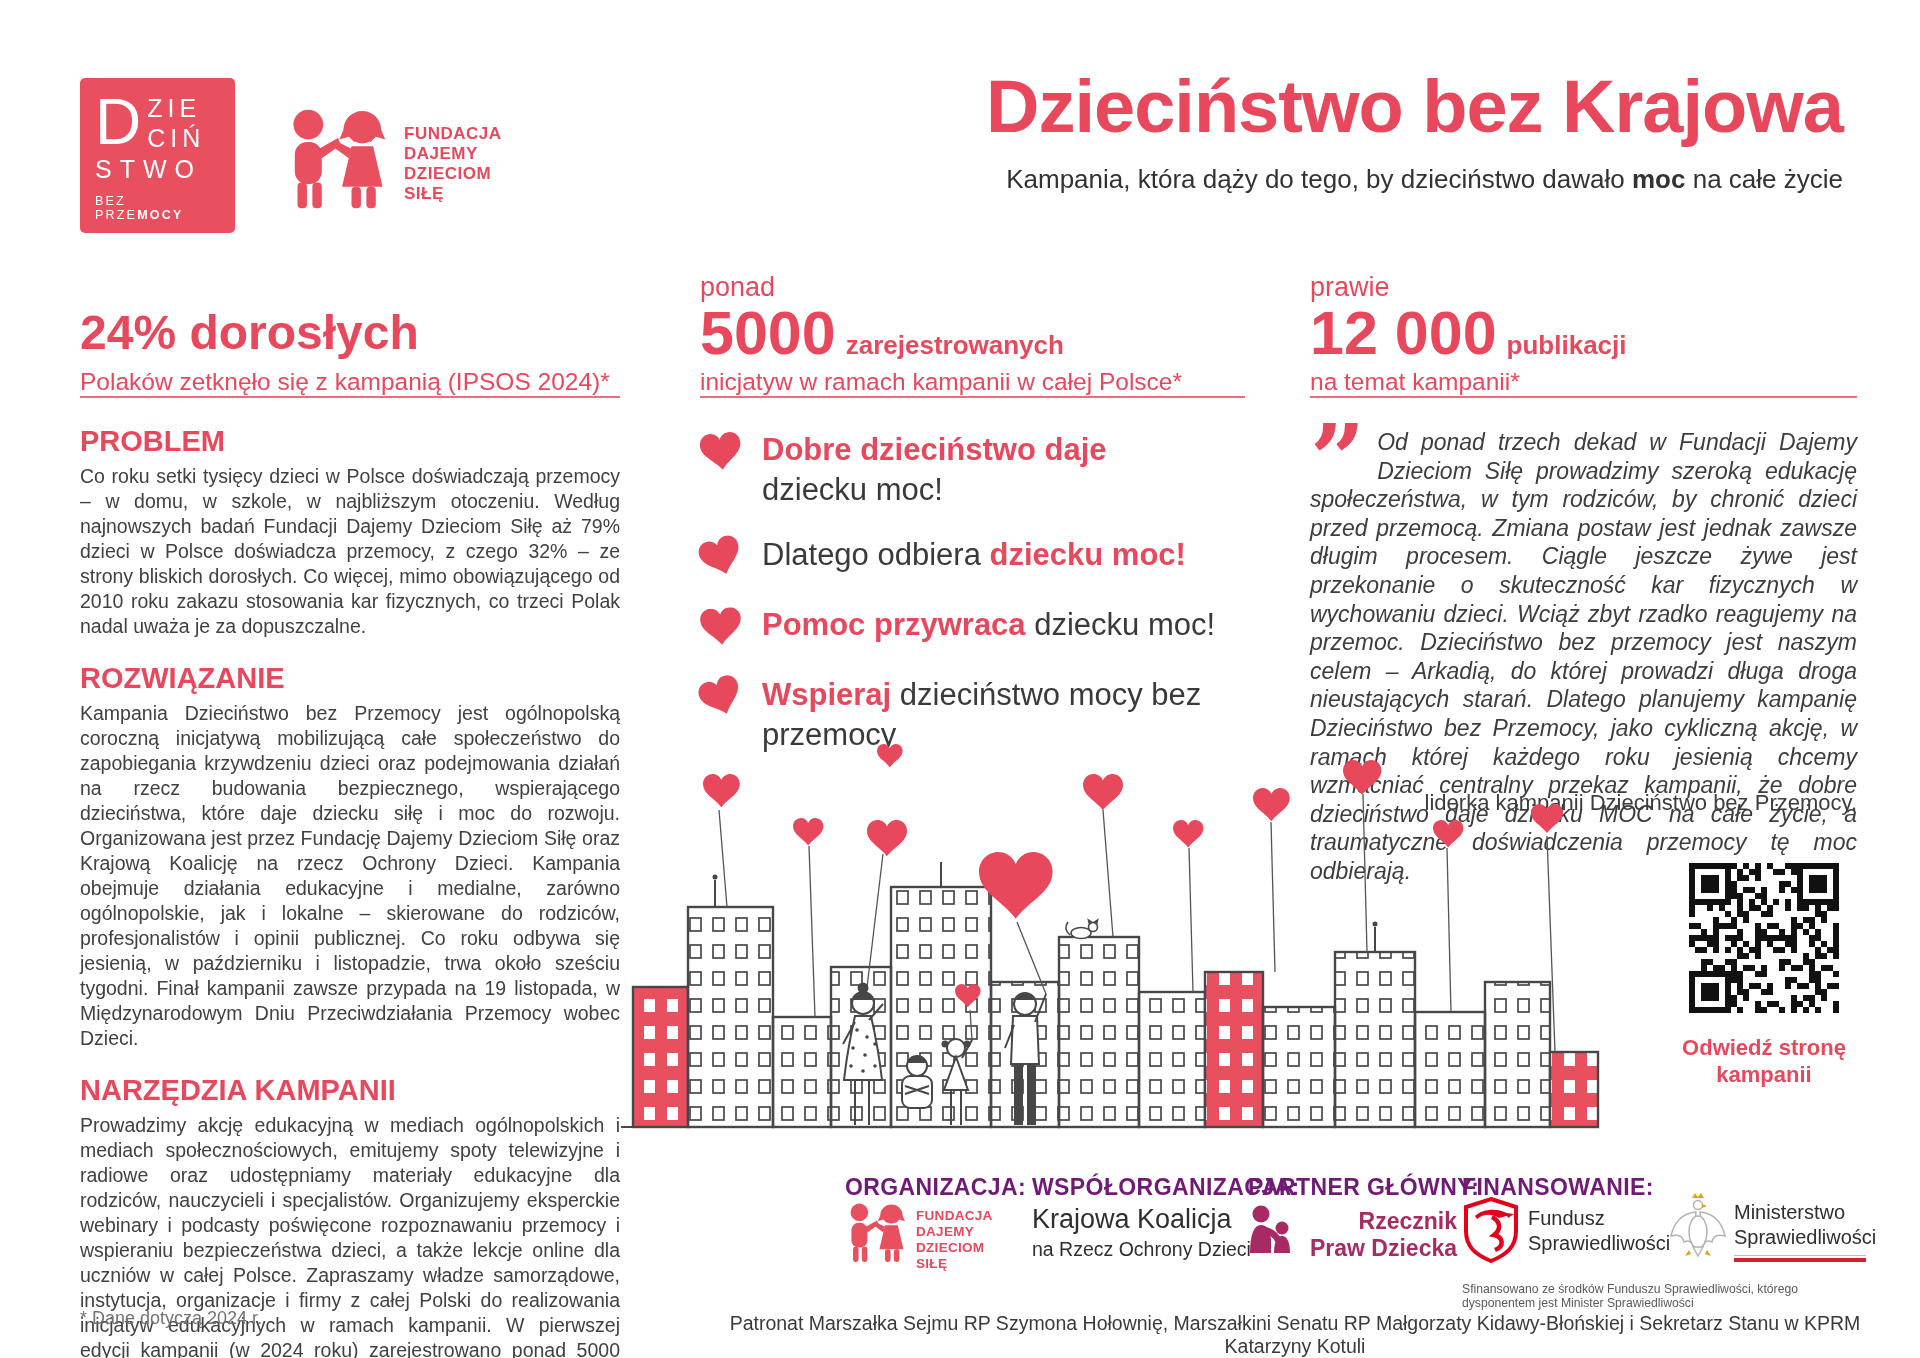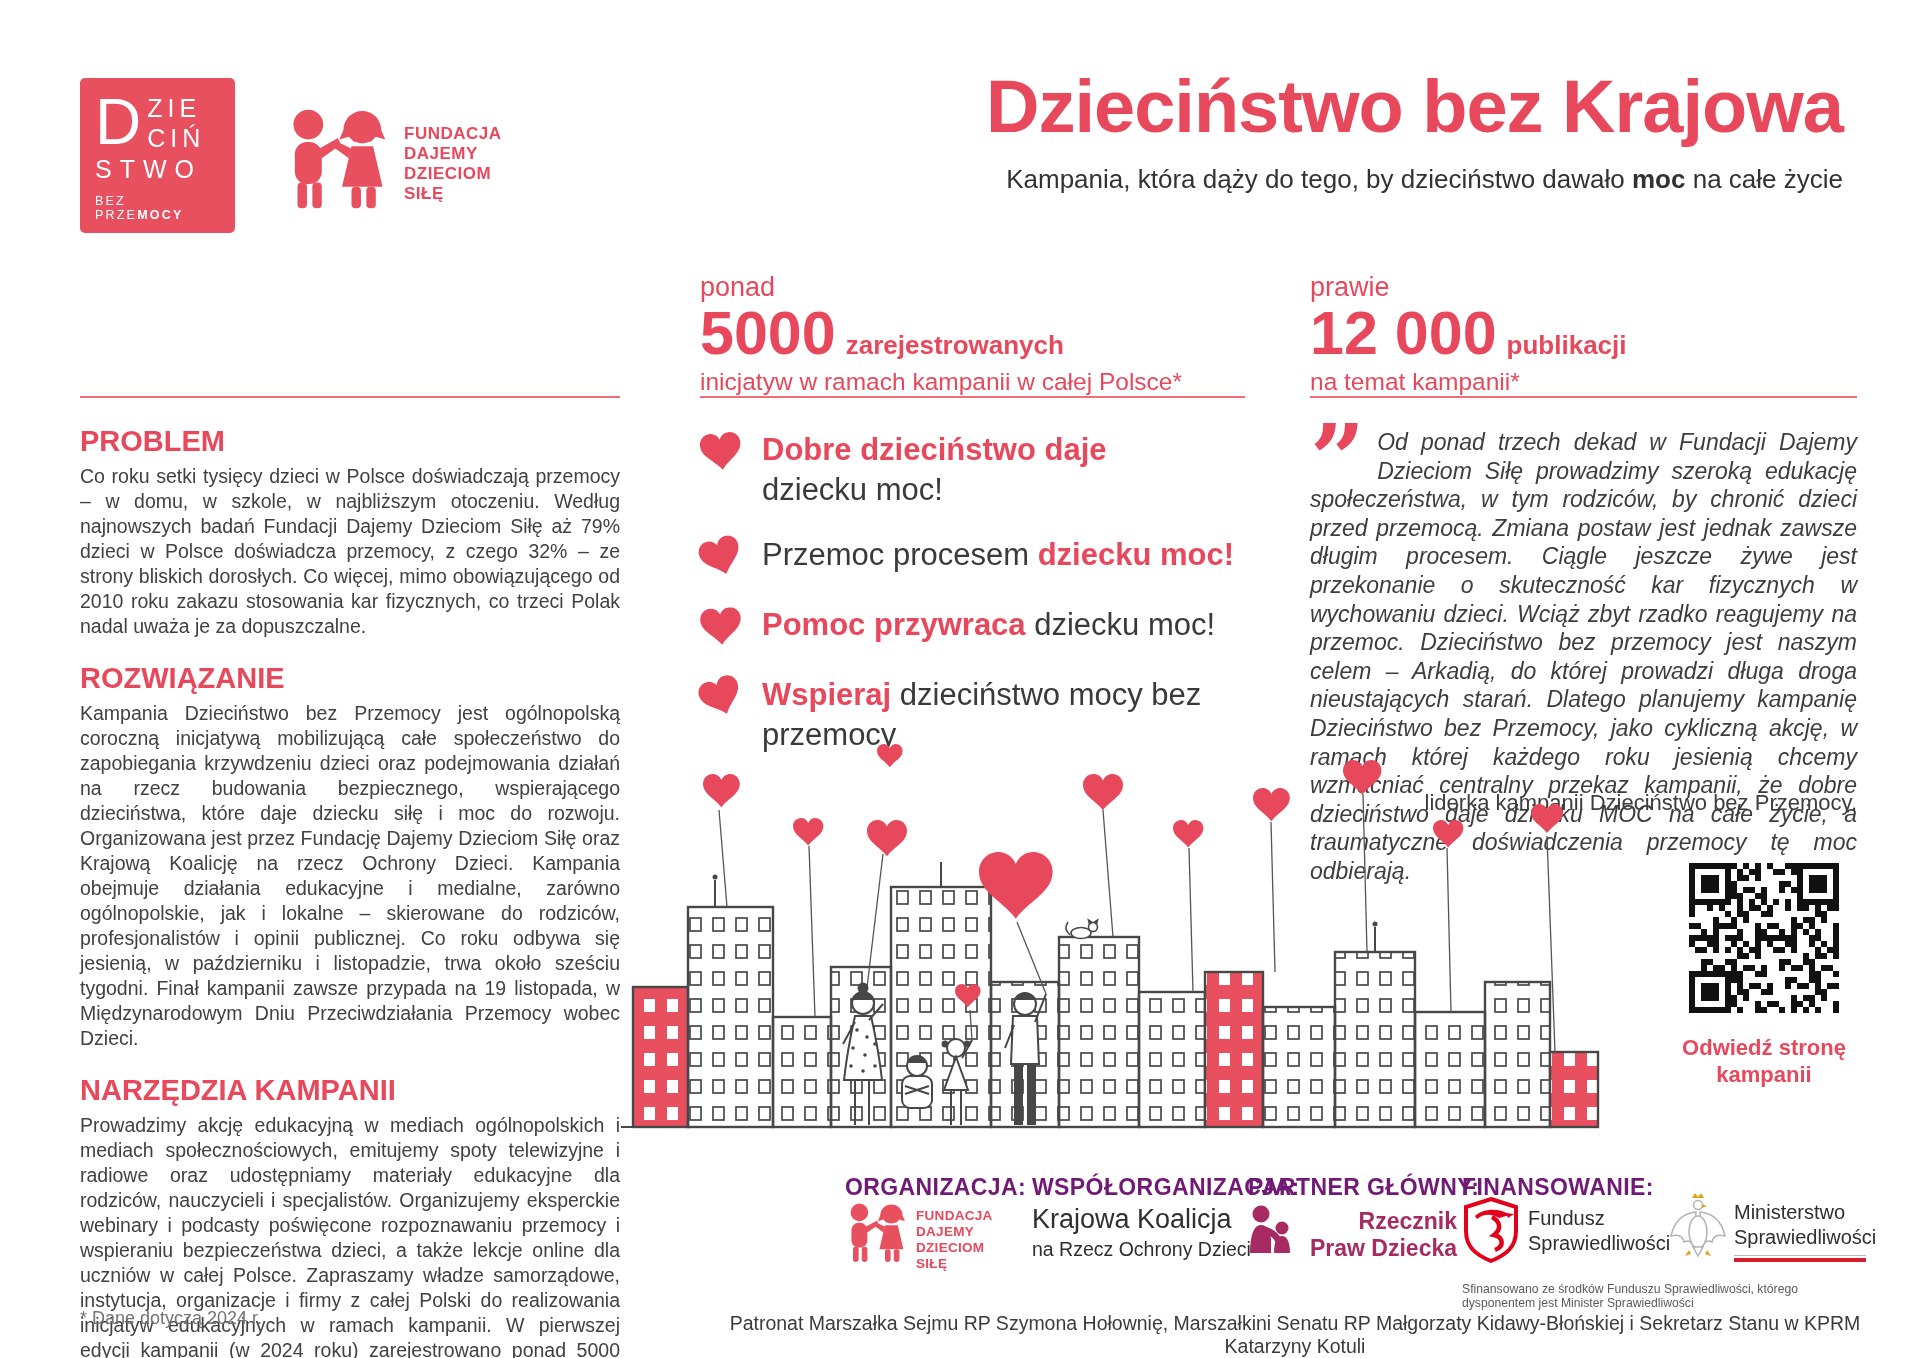--- a/index.html
+++ b/index.html
@@ -129,20 +129,25 @@
     <div>DAJEMY</div>
     <div>DZIECIOM</div>
     <div>SIŁĘ</div>
   </div>
 
   <div class="title">Dzieciństwo bez Krajowa</div>
   <div class="subtitle">
     <span>Kampania, która dąży do tego, by dzieciństwo dawało </span><b>moc</b><span> na całe życie</span>
   </div>
 
+  <div class="stat" style="left:80px; width:540px">
+    <span class="pre"></span>
+    <span class="bigline"><span class="big mid">24% dorosłych</span><span class="suffix"></span></span>
+    <span class="sub">Polaków zetknęło się z kampanią (IPSOS 2024)*</span>
+  </div>
   <div class="stat" style="left:700px; width:545px">
     <span class="pre">ponad</span>
     <span class="bigline"><span class="big">5000</span><span class="suffix">zarejestrowanych</span></span>
     <span class="sub">inicjatyw w ramach kampanii w całej Polsce*</span>
   </div>
   <div class="stat" style="left:1310px; width:547px">
     <span class="pre">prawie</span>
     <span class="bigline"><span class="big">12 000</span><span class="suffix">publikacji</span></span>
     <span class="sub">na temat kampanii*</span>
   </div>
@@ -171,21 +176,21 @@
     <div class="bullet">
       <span class="hwrap"><svg width="42" height="38" viewBox="0 0 32 30" style="transform:rotate(-6deg)">
             <use href="#heart-shape" fill="#e8485c"></use>
           </svg></span>
       <div class="bullet-text"><span class="redb">Dobre dzieciństwo daje</span><br><span>dziecku moc!</span></div>
     </div>
     <div class="bullet">
       <span class="hwrap"><svg width="42" height="38" viewBox="0 0 32 30" style="transform:rotate(-18deg)">
             <use href="#heart-shape" fill="#e8485c"></use>
           </svg></span>
-      <div class="bullet-text"><span>Przemoc procesem </span><span class="redb">dziecku moc!</span></div>
+      <div class="bullet-text"><span>Dlatego odbiera </span><span class="redb">dziecku moc!</span></div>
     </div>
     <div class="bullet">
       <span class="hwrap"><svg width="42" height="38" viewBox="0 0 32 30" style="transform:rotate(-4deg)">
             <use href="#heart-shape" fill="#e8485c"></use>
           </svg></span>
       <div class="bullet-text"><span class="redb">Pomoc przywraca </span><span> dziecku moc!</span></div>
     </div>
     <div class="bullet">
       <span class="hwrap"><svg width="42" height="38" viewBox="0 0 32 30" style="transform:rotate(-20deg)">
             <use href="#heart-shape" fill="#e8485c"></use>

